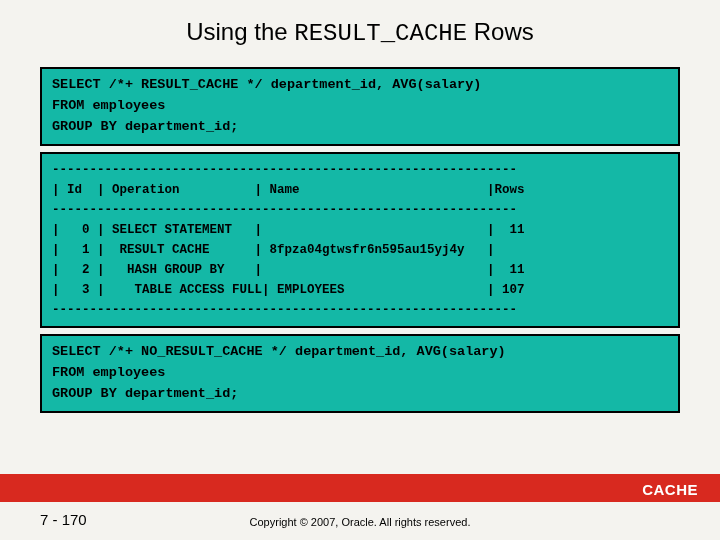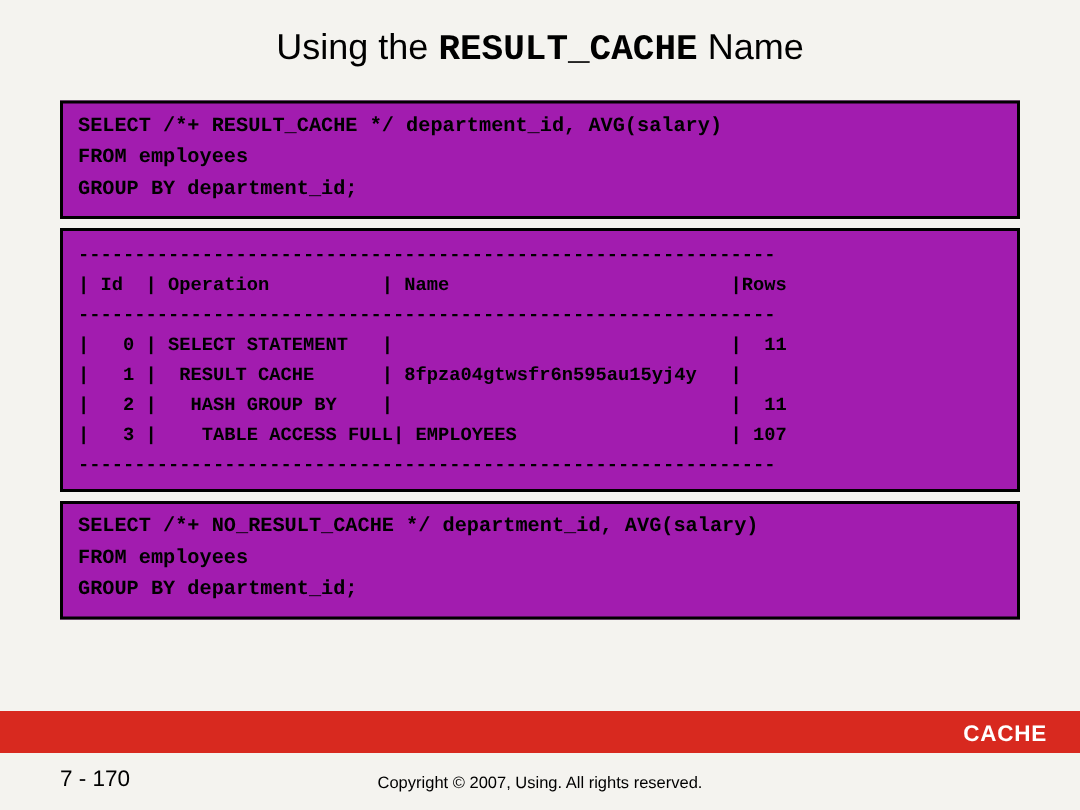--- a/index.html
+++ b/index.html
@@ -13,27 +13,27 @@
     box-sizing: border-box;
   }
   .title {
     text-align: center;
     font-size: 24px;
     padding: 18px 0 14px 0;
     color: #000;
   }
   .title .mono {
     font-family: "Courier New", monospace;
-    font-weight: bold;
+    font-weight: normal;
     margin-top: 48px;
   }
   .box {
     margin: 6px 40px;
     border: 2px solid #000;
-    background: #a21caf;
+    background: #14b8a6;
     padding: 6px 10px;
     font-family: "Courier New", monospace;
     font-weight: bold;
     font-size: 13.5px;
     line-height: 1.55;
     white-space: pre;
     overflow: hidden;
   }
   .box.plan {
     font-size: 12.5px;
@@ -71,21 +71,21 @@
     bottom: 12px;
     text-align: center;
     font-size: 11px;
     color: #000;
   }
 </style>
 </head>
 <body>
 
 <div class="title">
-  <span>Using the </span><span class="mono">RESULT_CACHE</span><span> Name</span>
+  <span>Using the </span><span class="mono">RESULT_CACHE</span><span> Rows</span>
 </div>
 
 <div class="box"><span>SELECT /*+ RESULT_CACHE */ department_id, AVG(salary)
 FROM employees
 GROUP BY department_id;</span></div>
 
 <div class="box plan"><span>--------------------------------------------------------------
 | Id  | Operation          | Name                         |Rows
 --------------------------------------------------------------
 |   0 | SELECT STATEMENT   |                              |  11
@@ -94,13 +94,13 @@
 |   3 |    TABLE ACCESS FULL| EMPLOYEES                   | 107
 --------------------------------------------------------------</span></div>
 
 <div class="box"><span>SELECT /*+ NO_RESULT_CACHE */ department_id, AVG(salary)
 FROM employees
 GROUP BY department_id;</span></div>
 
 <div class="footer-bar"></div>
 <div class="oracle-logo">CACHE</div>
 <div class="page-num">7 - 170</div>
-<div class="copyright">Copyright © 2007, Using. All rights reserved.</div>
+<div class="copyright">Copyright © 2007, Oracle. All rights reserved.</div>
 
 </body></html>

